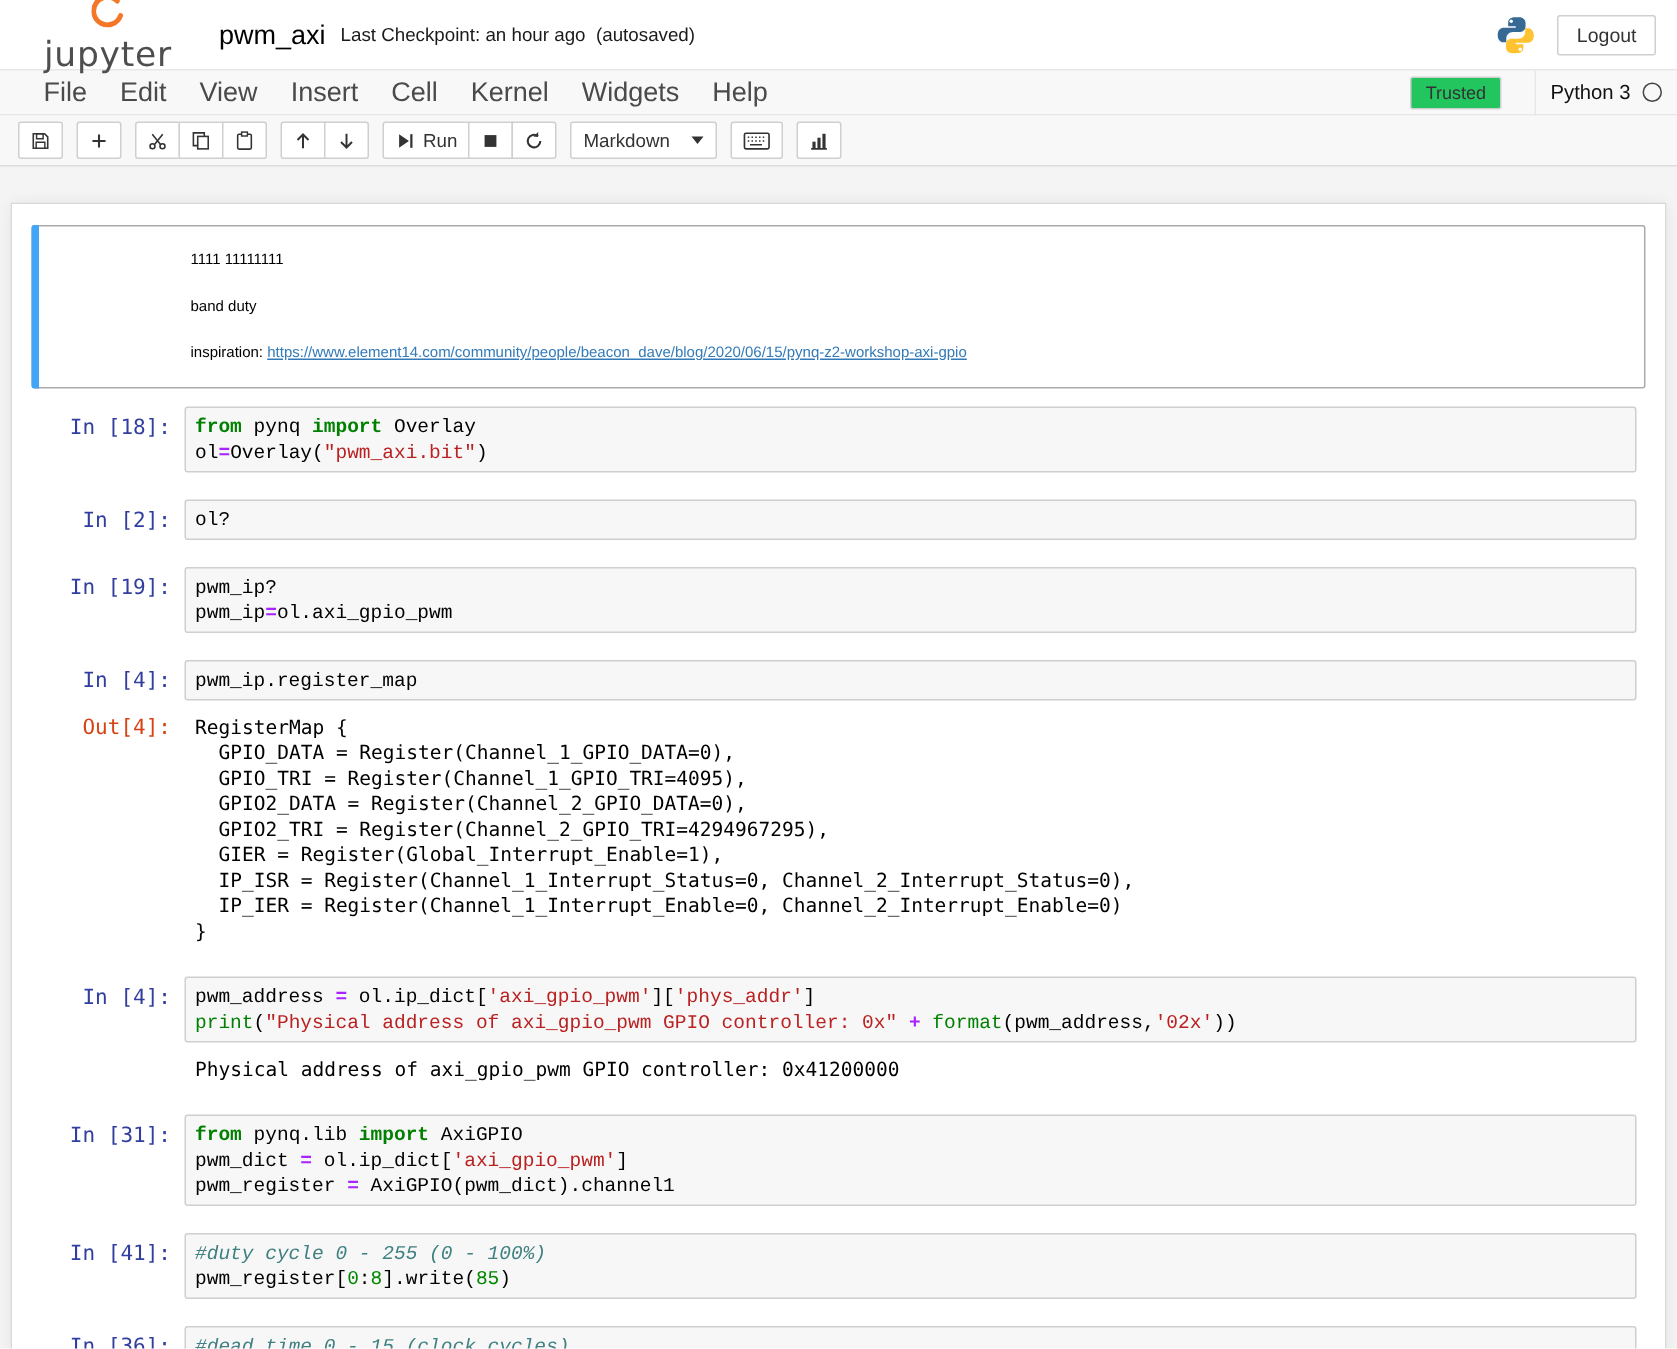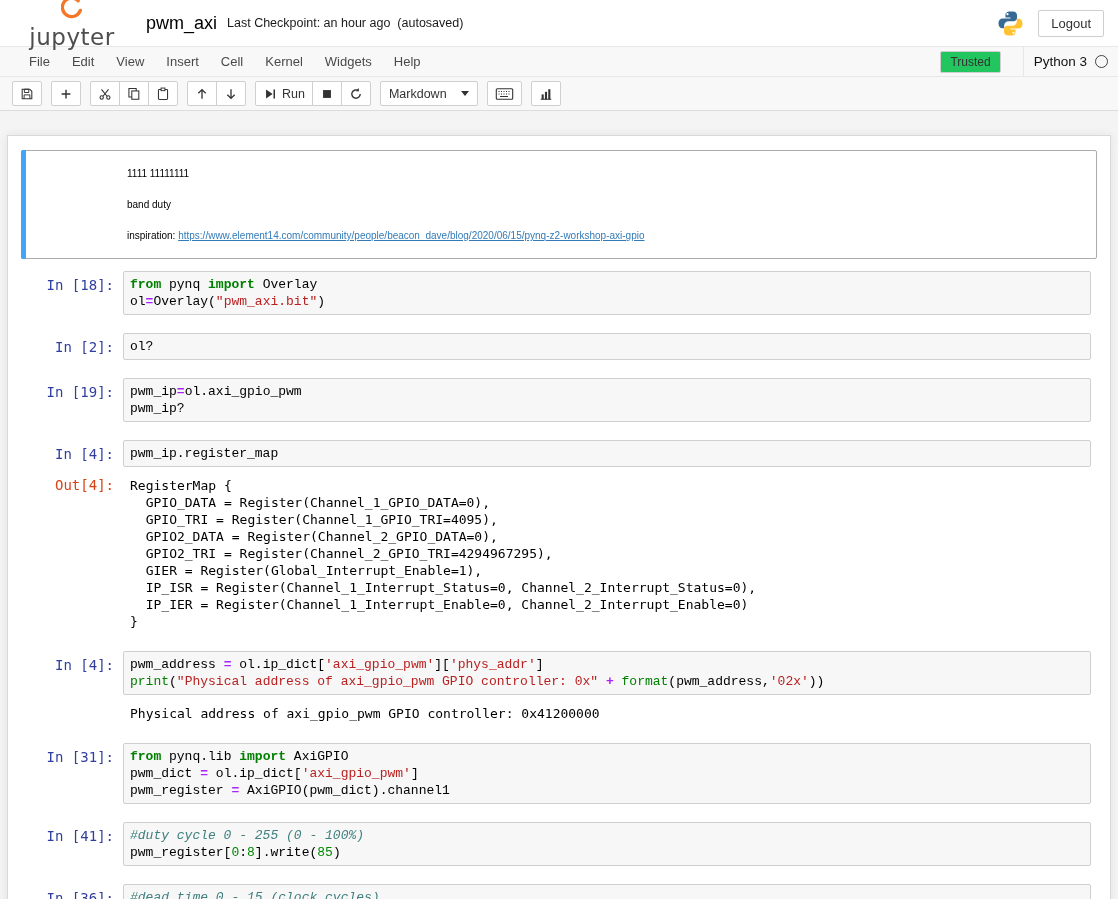--- a/index.html
+++ b/index.html
@@ -12,21 +12,21 @@
   .logo-text{font-size:23px;color:#4e4e4e;letter-spacing:.5px;font-family:"DejaVu Sans",sans-serif;}
   .nb-title{margin-left:16px;font-size:18px;color:#000;cursor:pointer;}
   .checkpoint{margin-left:10px;font-size:12.5px;color:#1a1a1a;}
   .autosave{margin-left:7px;font-size:12.5px;color:#1a1a1a;}
   .spacer{flex:1}
   .py-logo{margin-right:14px}
   .logout{border:1px solid #cfcfcf;background:#fff;border-radius:2px;font-size:13px;padding:5px 12px;color:#333;cursor:pointer;}
 
   
   .menubar{display:flex;align-items:center;background:#f8f8f8;border-top:1px solid #e7e7e7;border-bottom:1px solid #e7e7e7;height:31px;padding-left:18px;}
-  .menu-item{font-size:13px;color:#4a4a4a;padding:0 11px;line-height:29px;cursor:pointer;}
+  .menu-item{font-size:18px;color:#4a4a4a;padding:0 11px;line-height:29px;cursor:pointer;}
   .trusted{border:1px solid #cfcfcf;background:#22c55e;border-radius:2px;font-size:12px;color:#333;padding:3px 9px;margin-right:22px;cursor:pointer;}
   .kernel-divider{width:1px;height:30px;background:#e7e7e7;}
   .kernel-name{font-size:13.5px;color:#111;padding:0 8px 0 10px;}
   .kernel-circle{width:13px;height:13px;border:1.5px solid #444;border-radius:50%;margin-right:10px;}
 
   
   .toolbar{display:flex;align-items:center;gap:9px;background:#f8f8f8;padding:0 12px;height:34px;border-bottom:1px solid #dcdcdc;}
   .btn-group{display:flex}
   .tbtn{height:25px;min-width:29px;padding:0 7px;background:#fff;border:1px solid #cfcfcf;display:flex;align-items:center;justify-content:center;gap:5px;font-size:12.5px;color:#333;cursor:pointer;}
   .btn-group .tbtn + .tbtn{margin-left:-1px}
@@ -233,22 +233,22 @@
               <div class="prompt in-prompt">In [2]:</div>
               <div class="input-area">
                 <div class="cm-line"><span class="tok-p">ol?</span></div>
               </div>
             </div>
           </div>
           <div class="cell code">
             <div class="crow">
               <div class="prompt in-prompt">In [19]:</div>
               <div class="input-area">
+                <div class="cm-line"><span class="tok-p">pwm_ip?</span></div>
                 <div class="cm-line"><span class="tok-p">pwm_ip</span><span class="tok-o">=</span><span class="tok-p">ol.axi_gpio_pwm</span></div>
-                <div class="cm-line"><span class="tok-p">pwm_ip?</span></div>
               </div>
             </div>
           </div>
           <div class="cell code">
             <div class="crow">
               <div class="prompt in-prompt">In [4]:</div>
               <div class="input-area">
                 <div class="cm-line"><span class="tok-p">pwm_ip.register_map</span></div>
               </div>
             </div>

